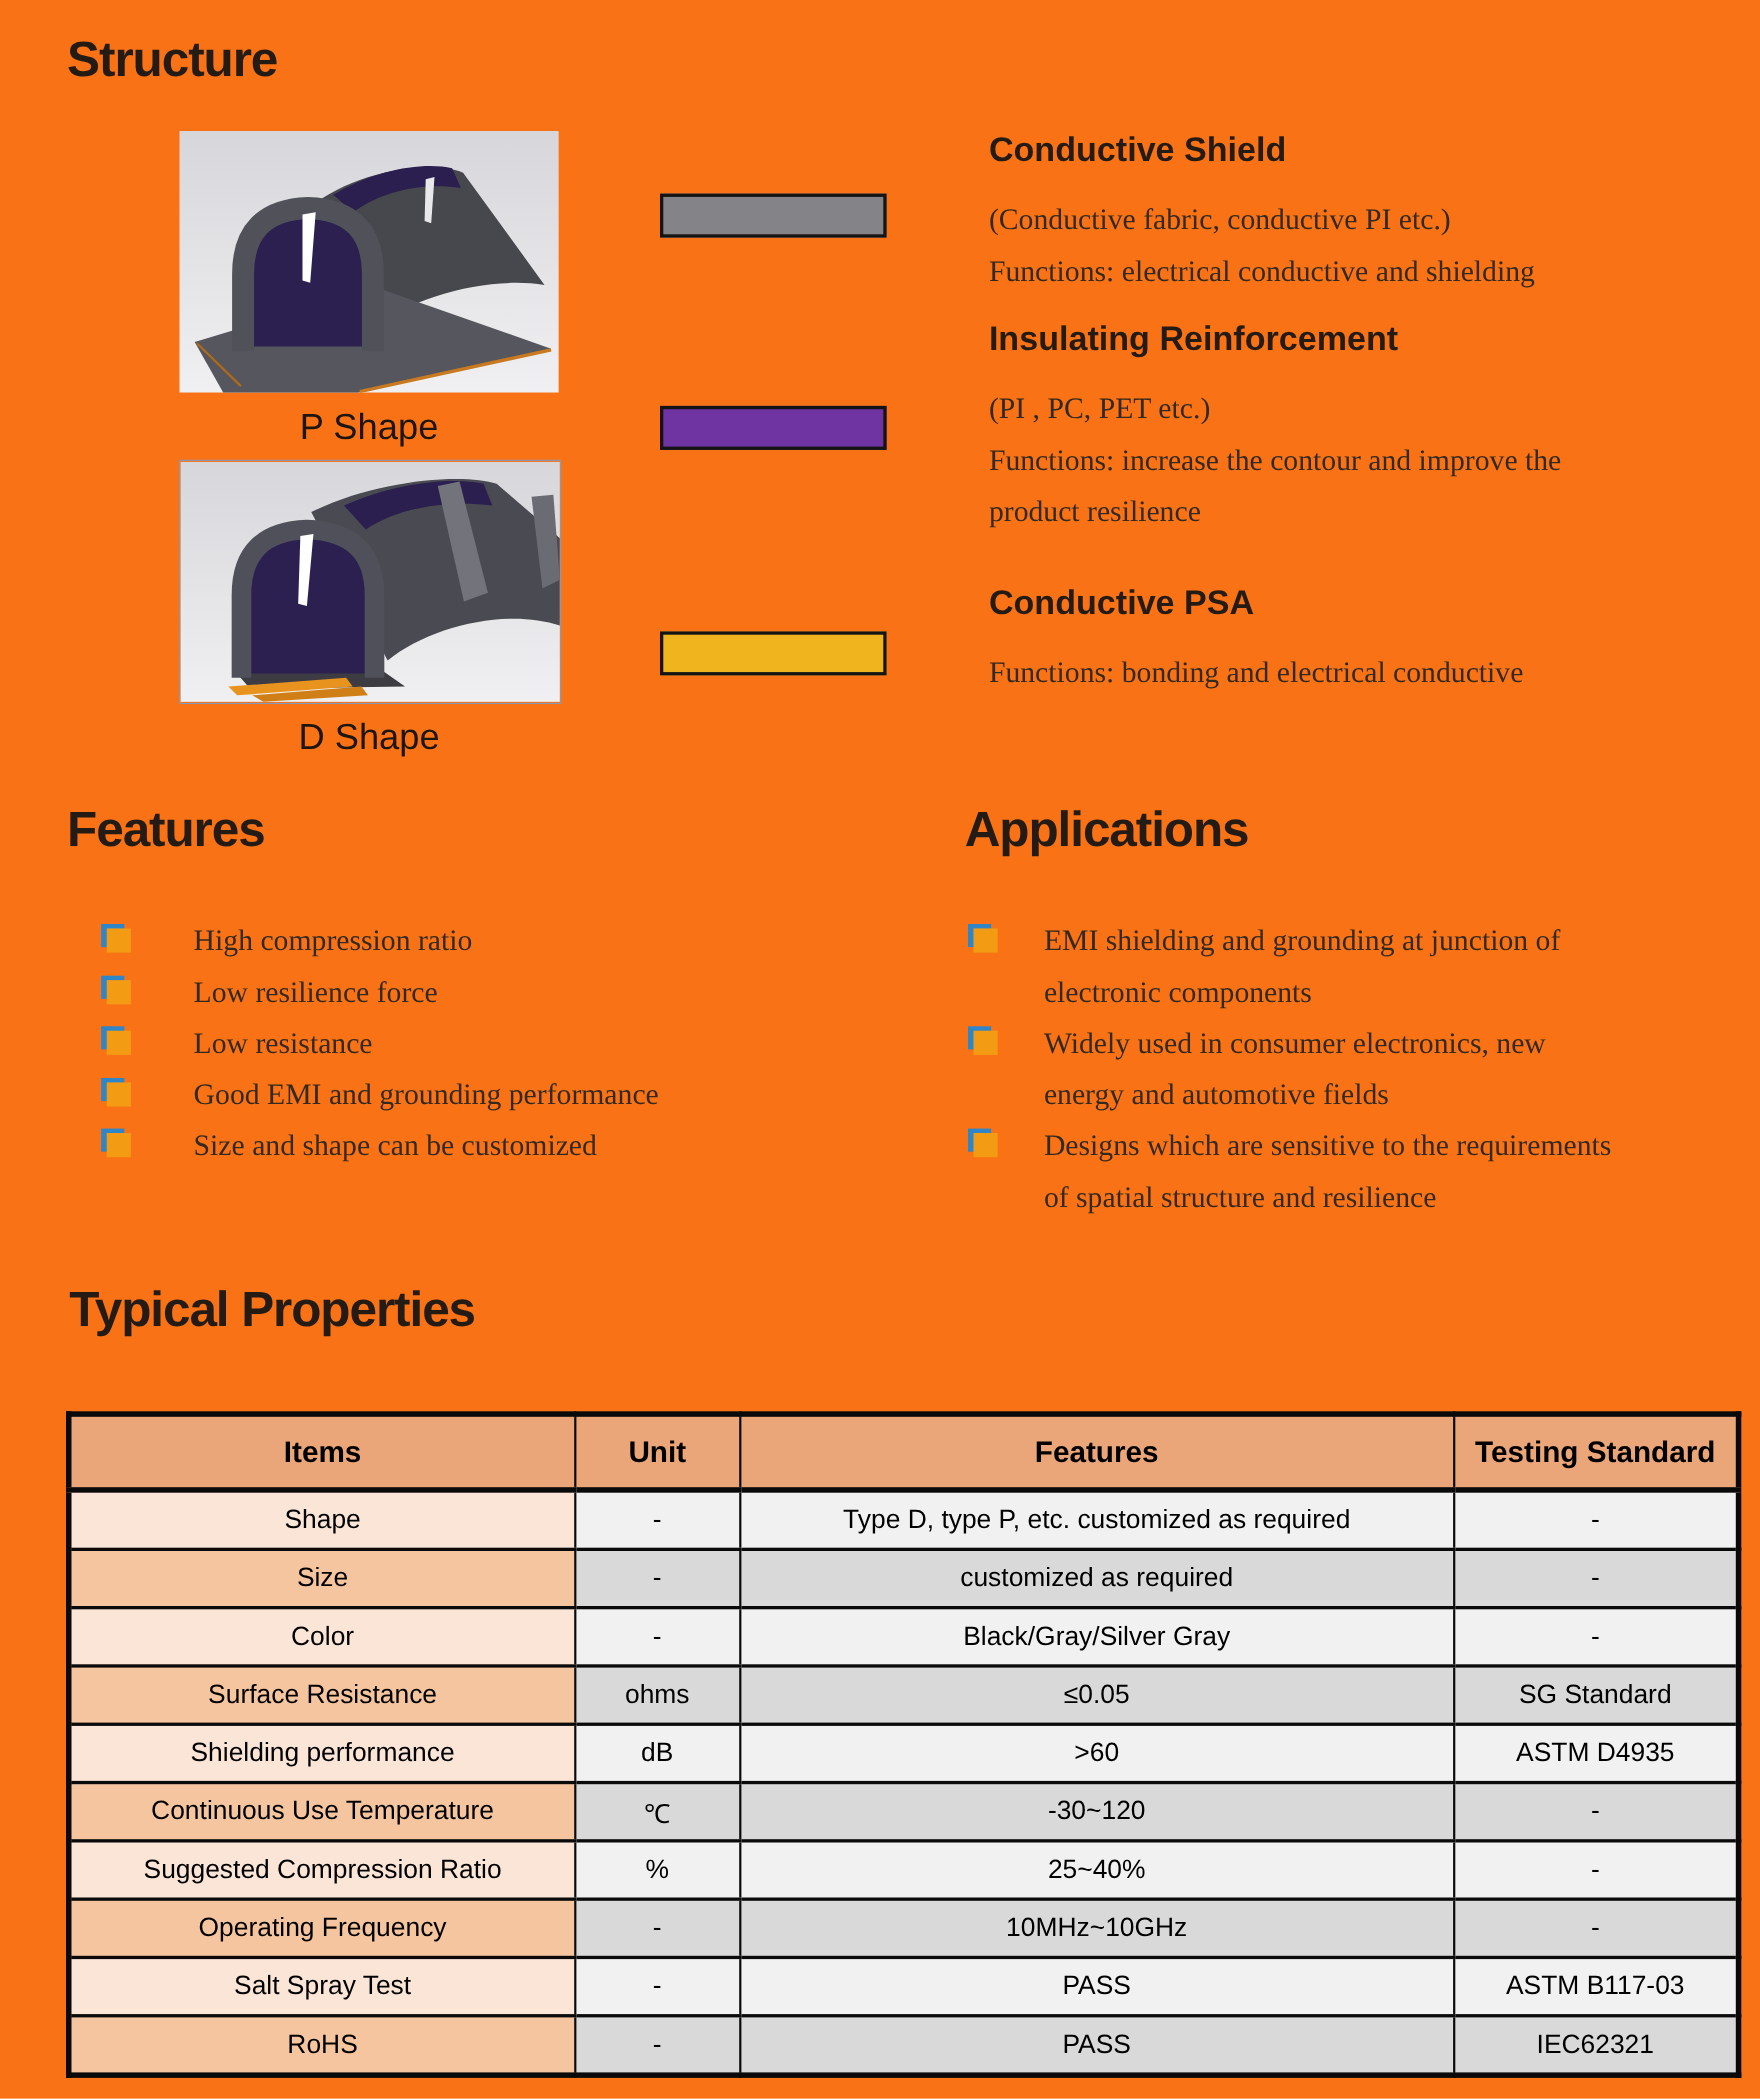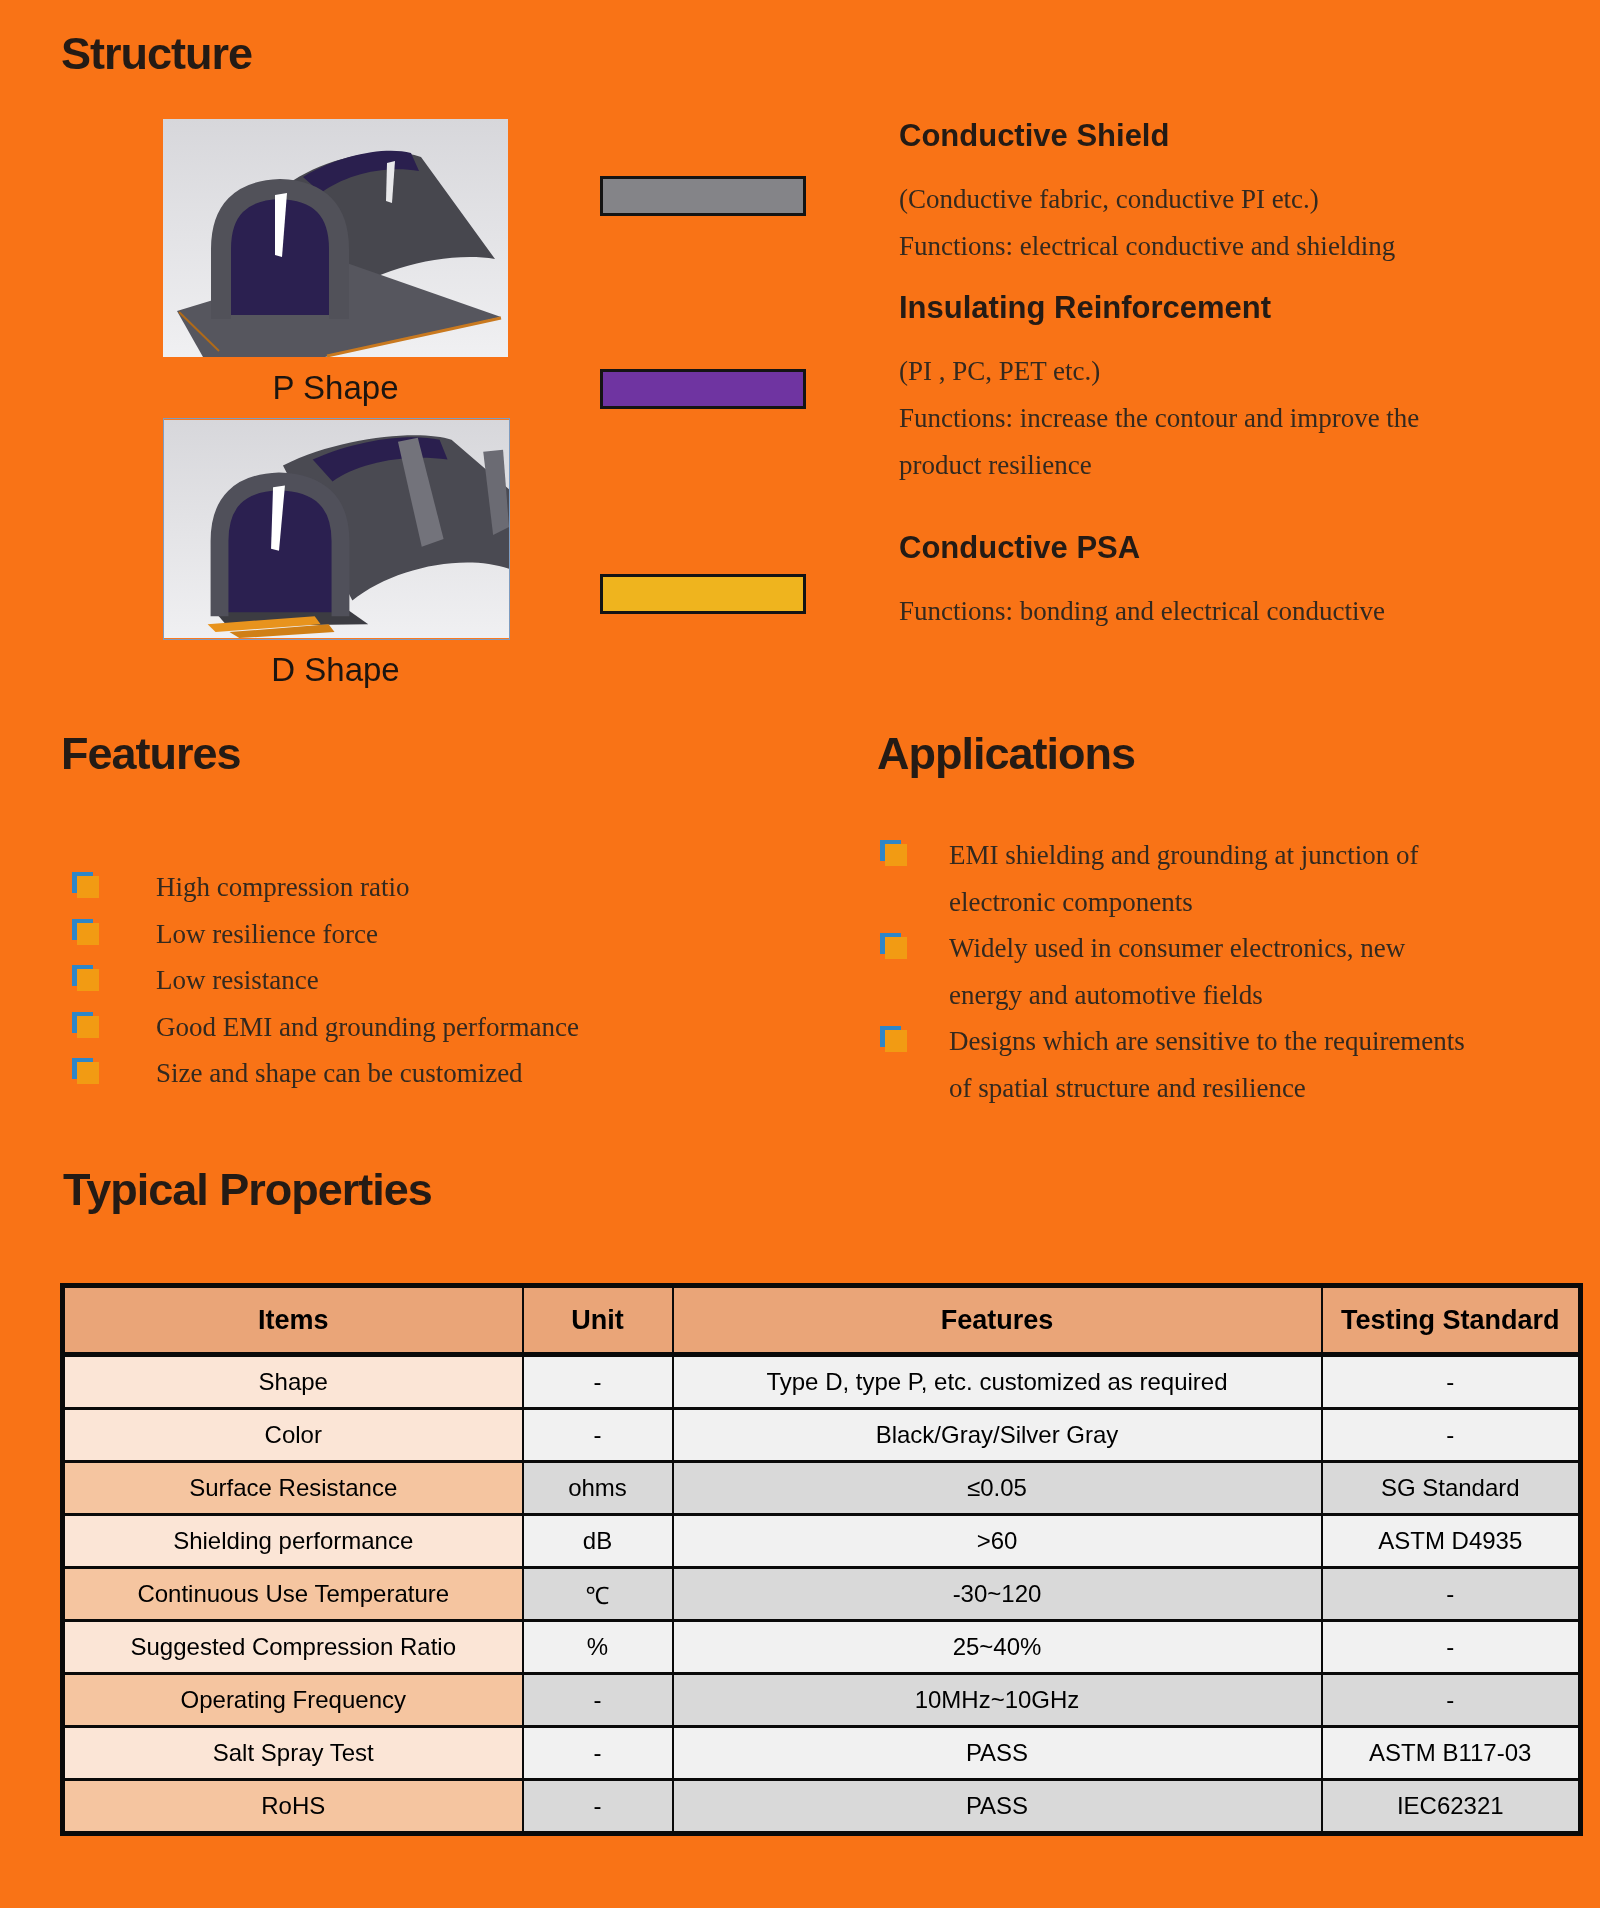--- a/index.html
+++ b/index.html
@@ -24,21 +24,21 @@
 
   .swatch{position:absolute;left:600px;width:200px;height:34px;border:3px solid #141414;}
   #sw1{top:176px;} #sw2{top:369px;} #sw3{top:574px;}
 
   .legend-block{position:absolute;left:899px;width:680px;}
   #lg1{top:116px;} #lg2{top:288px;} #lg3{top:528px;}
   .legend-title{font:bold 31px/40px "Liberation Sans",sans-serif;color:#241b15;margin-bottom:20px;}
   .legend-line{font:27px/47px "Liberation Serif",serif;color:#33291f;}
 
   .blist{position:absolute;}
-  #features-list{left:72px;top:832px;width:640px;margin-top:32px;}
+  #features-list{left:92px;top:832px;width:640px;}
   #applications-list{left:880px;top:832px;width:680px;}
   .blist-item{display:flex;align-items:flex-start;}
   .bullet{flex:0 0 30px;width:30px;height:30px;position:relative;margin-top:8px;}
   .bullet::before{content:"";position:absolute;left:0;top:0;width:21px;height:21px;background:#2e86c8;}
   .bullet::after{content:"";position:absolute;left:5px;top:4px;width:22px;height:22px;background:#f29b13;}
   .blist-text{margin-left:54px;}
   #applications-list .blist-text{margin-left:39px;}
   .bline{font:27px/46.5px "Liberation Serif",serif;color:#33291f;}
 
   #props-table{position:absolute;left:60px;top:1283px;}
@@ -208,20 +208,26 @@
             <th>Testing Standard</th>
           </tr>
         </thead>
       <tbody>
           <tr class="odd">
             <td class="c0">Shape</td>
             <td class="c1">-</td>
             <td class="c2">Type D, type P, etc. customized as required</td>
             <td class="c3">-</td>
           </tr>
+          <tr class="even">
+            <td class="c0">Size</td>
+            <td class="c1">-</td>
+            <td class="c2">customized as required</td>
+            <td class="c3">-</td>
+          </tr>
           <tr class="odd">
             <td class="c0">Color</td>
             <td class="c1">-</td>
             <td class="c2">Black/Gray/Silver Gray</td>
             <td class="c3">-</td>
           </tr>
           <tr class="even">
             <td class="c0">Surface Resistance</td>
             <td class="c1">ohms</td>
             <td class="c2">≤0.05</td>

